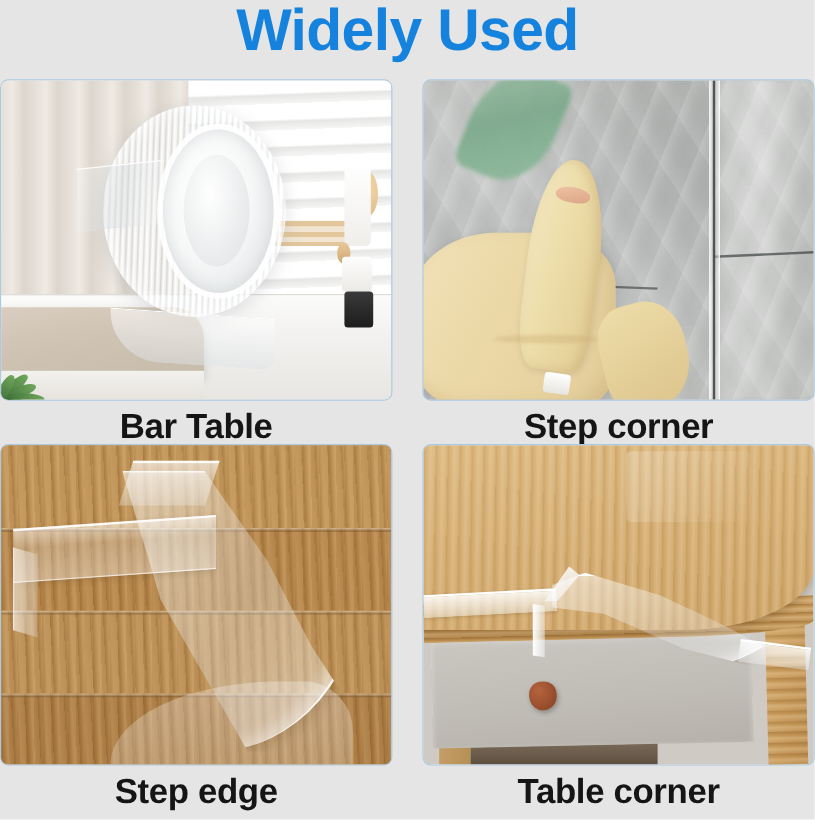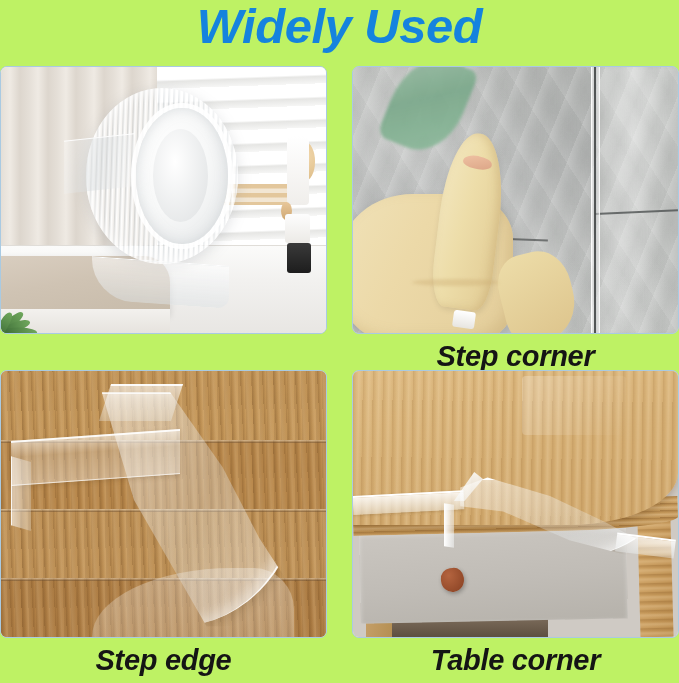--- a/index.html
+++ b/index.html
@@ -9,22 +9,21 @@
     height: 683px;
     background: #ffffff;
     font-family: "Liberation Sans", sans-serif;
     overflow: hidden;
   }
 
   #page {
     position: relative;
     width: 679px;
     height: 683px;
-    background: #bef264;
-    font-style: italic;
+    background: #e5e5e5;
   }
 
   
   .page-title {
     position: absolute;
     left: 0;
     top: -2px;
     width: 679px;
     text-align: center;
     font-size: 49px;
@@ -504,20 +503,21 @@
           <div class="p1-plant">
             <i></i>
               <i></i>
               <i></i>
               <i></i>
               <i></i>
               <i></i>
           </div>
         </div>
       </div>
+      <div class="caption">Bar Table</div>
     </div>
 
     <div class="cell cell-1">
       <div class="photo-frame">
         <div class="scene">
           <div class="p2-bg"></div>
           <div class="p2-left"></div>
           <div class="p2-right"></div>
           <div class="p2-marble"></div>
           <div class="p2-seam-h1"></div>

